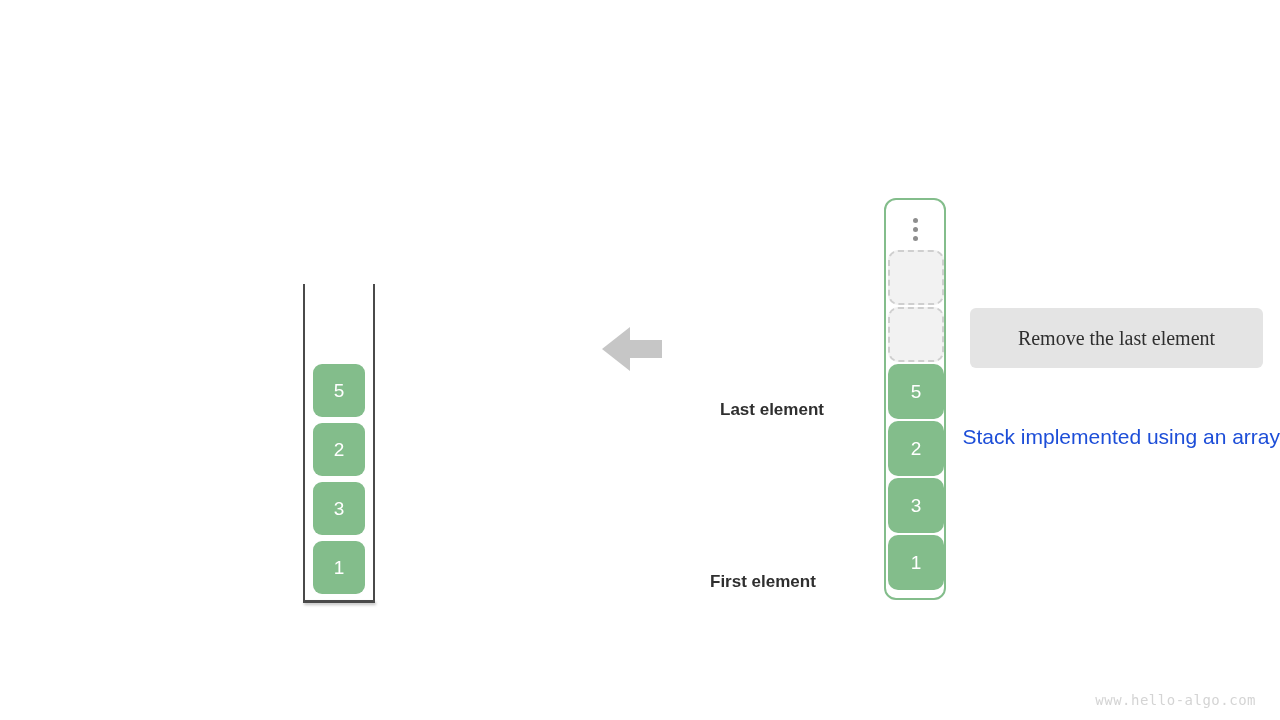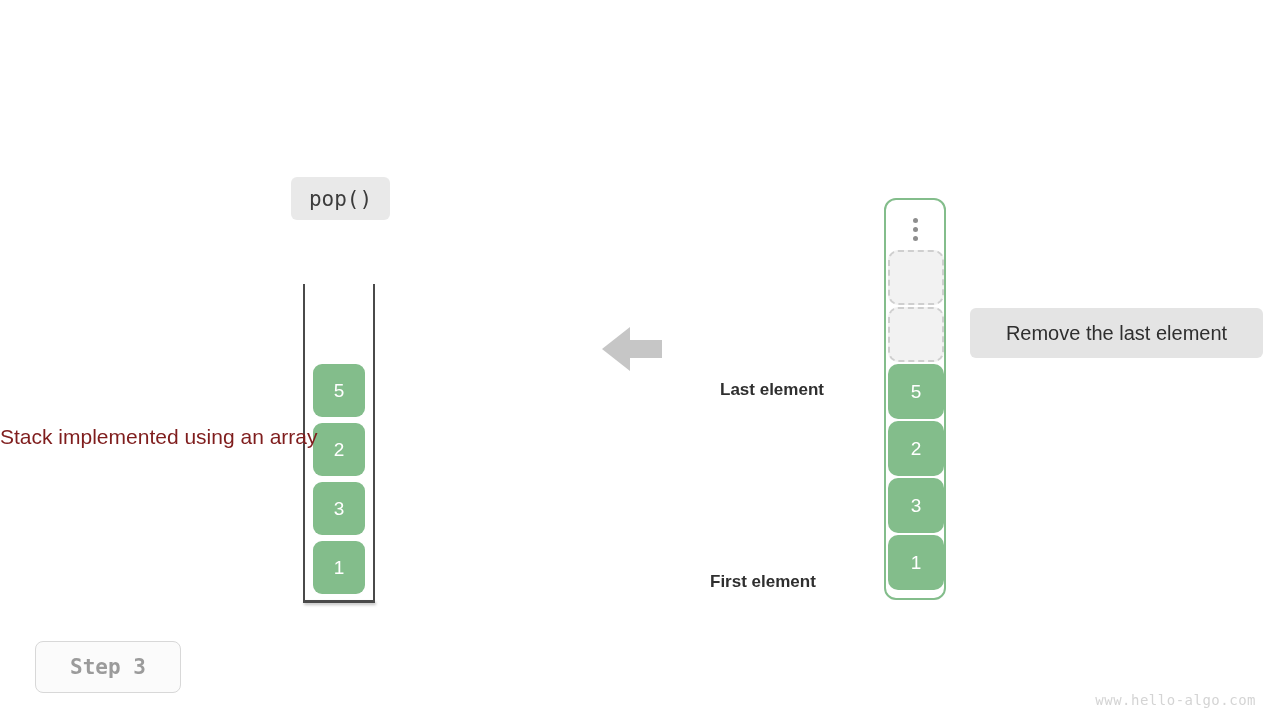--- a/index.html
+++ b/index.html
@@ -98,38 +98,38 @@
     width: 60px;
     height: 60px;
   }
 
   
   .caption {
     position: absolute;
     left: 0px;
     top: 425px;
     width: 1280px;
-    text-align: left;
+    text-align: right;
     font-size: 21px;
-    color: #7f1d1d;
+    color: #1d4ed8;
   }
   .caption .cap-inner {
     display: inline-block;
     transform: translateX(0px);
   }
 
   
   .anno {
     position: absolute;
     font-size: 17px;
     font-weight: bold;
     color: #2f2f2f;
     white-space: nowrap;
   }
-  .anno.last  { left: 720px; top: 380px; }
+  .anno.last  { left: 720px; top: 400px; }
   .anno.first { left: 710px; top: 572px; }
 
   
   .array-wrap {
     position: absolute;
     left: 884px;
     top: 198px;
     width: 62px;
     height: 402px;
     border: 2px solid #83bd8b;
@@ -181,28 +181,29 @@
     border: 2px dashed #cfcfcf;
     color: transparent;
   }
 
   
   .tooltip {
     position: absolute;
     left: 970px;
     top: 308px;
     width: 293px;
-    height: 50px;
+    height: 60px;
     background: #e4e4e4;
     border-radius: 6px;
     display: flex;
     align-items: center;
     justify-content: center;
     font-size: 20px;
     color: #2f2f2f;
+    font-family: Liberation Serif, serif;
   }
 
   
   .step-badge {
     position: absolute;
     left: 35px;
     top: 641px;
     width: 146px;
     height: 52px;
     border: 1px solid #d8d8d8;
@@ -228,21 +229,20 @@
     color: #d4d4d4;
     letter-spacing: 0.5px;
     text-align: right;
   }
 </style>
 </head>
 <body>
 
 <div class="canvas">
 
-  <div class="op-badge">pop()</div>
 
   <div class="stack-wrap">
     <div class="stack-wall left"></div>
     <div class="stack-wall right"></div>
     <div class="stack-floor"></div>
     <div class="stack-cells" id="stack-cells">
         <div class="cell">5</div>
         <div class="cell">2</div>
         <div class="cell">3</div>
         <div class="cell">1</div>
@@ -273,17 +273,16 @@
         <div class="acell empty"></div>
         <div class="acell">5</div>
         <div class="acell">2</div>
         <div class="acell">3</div>
         <div class="acell">1</div>
       </div>
   </div>
 
   <div class="tooltip">Remove the last element</div>
 
-  <div class="step-badge">Step 3</div>
 
   <div class="watermark">www.hello-algo.com</div>
 
 </div>
 
 </body></html>

